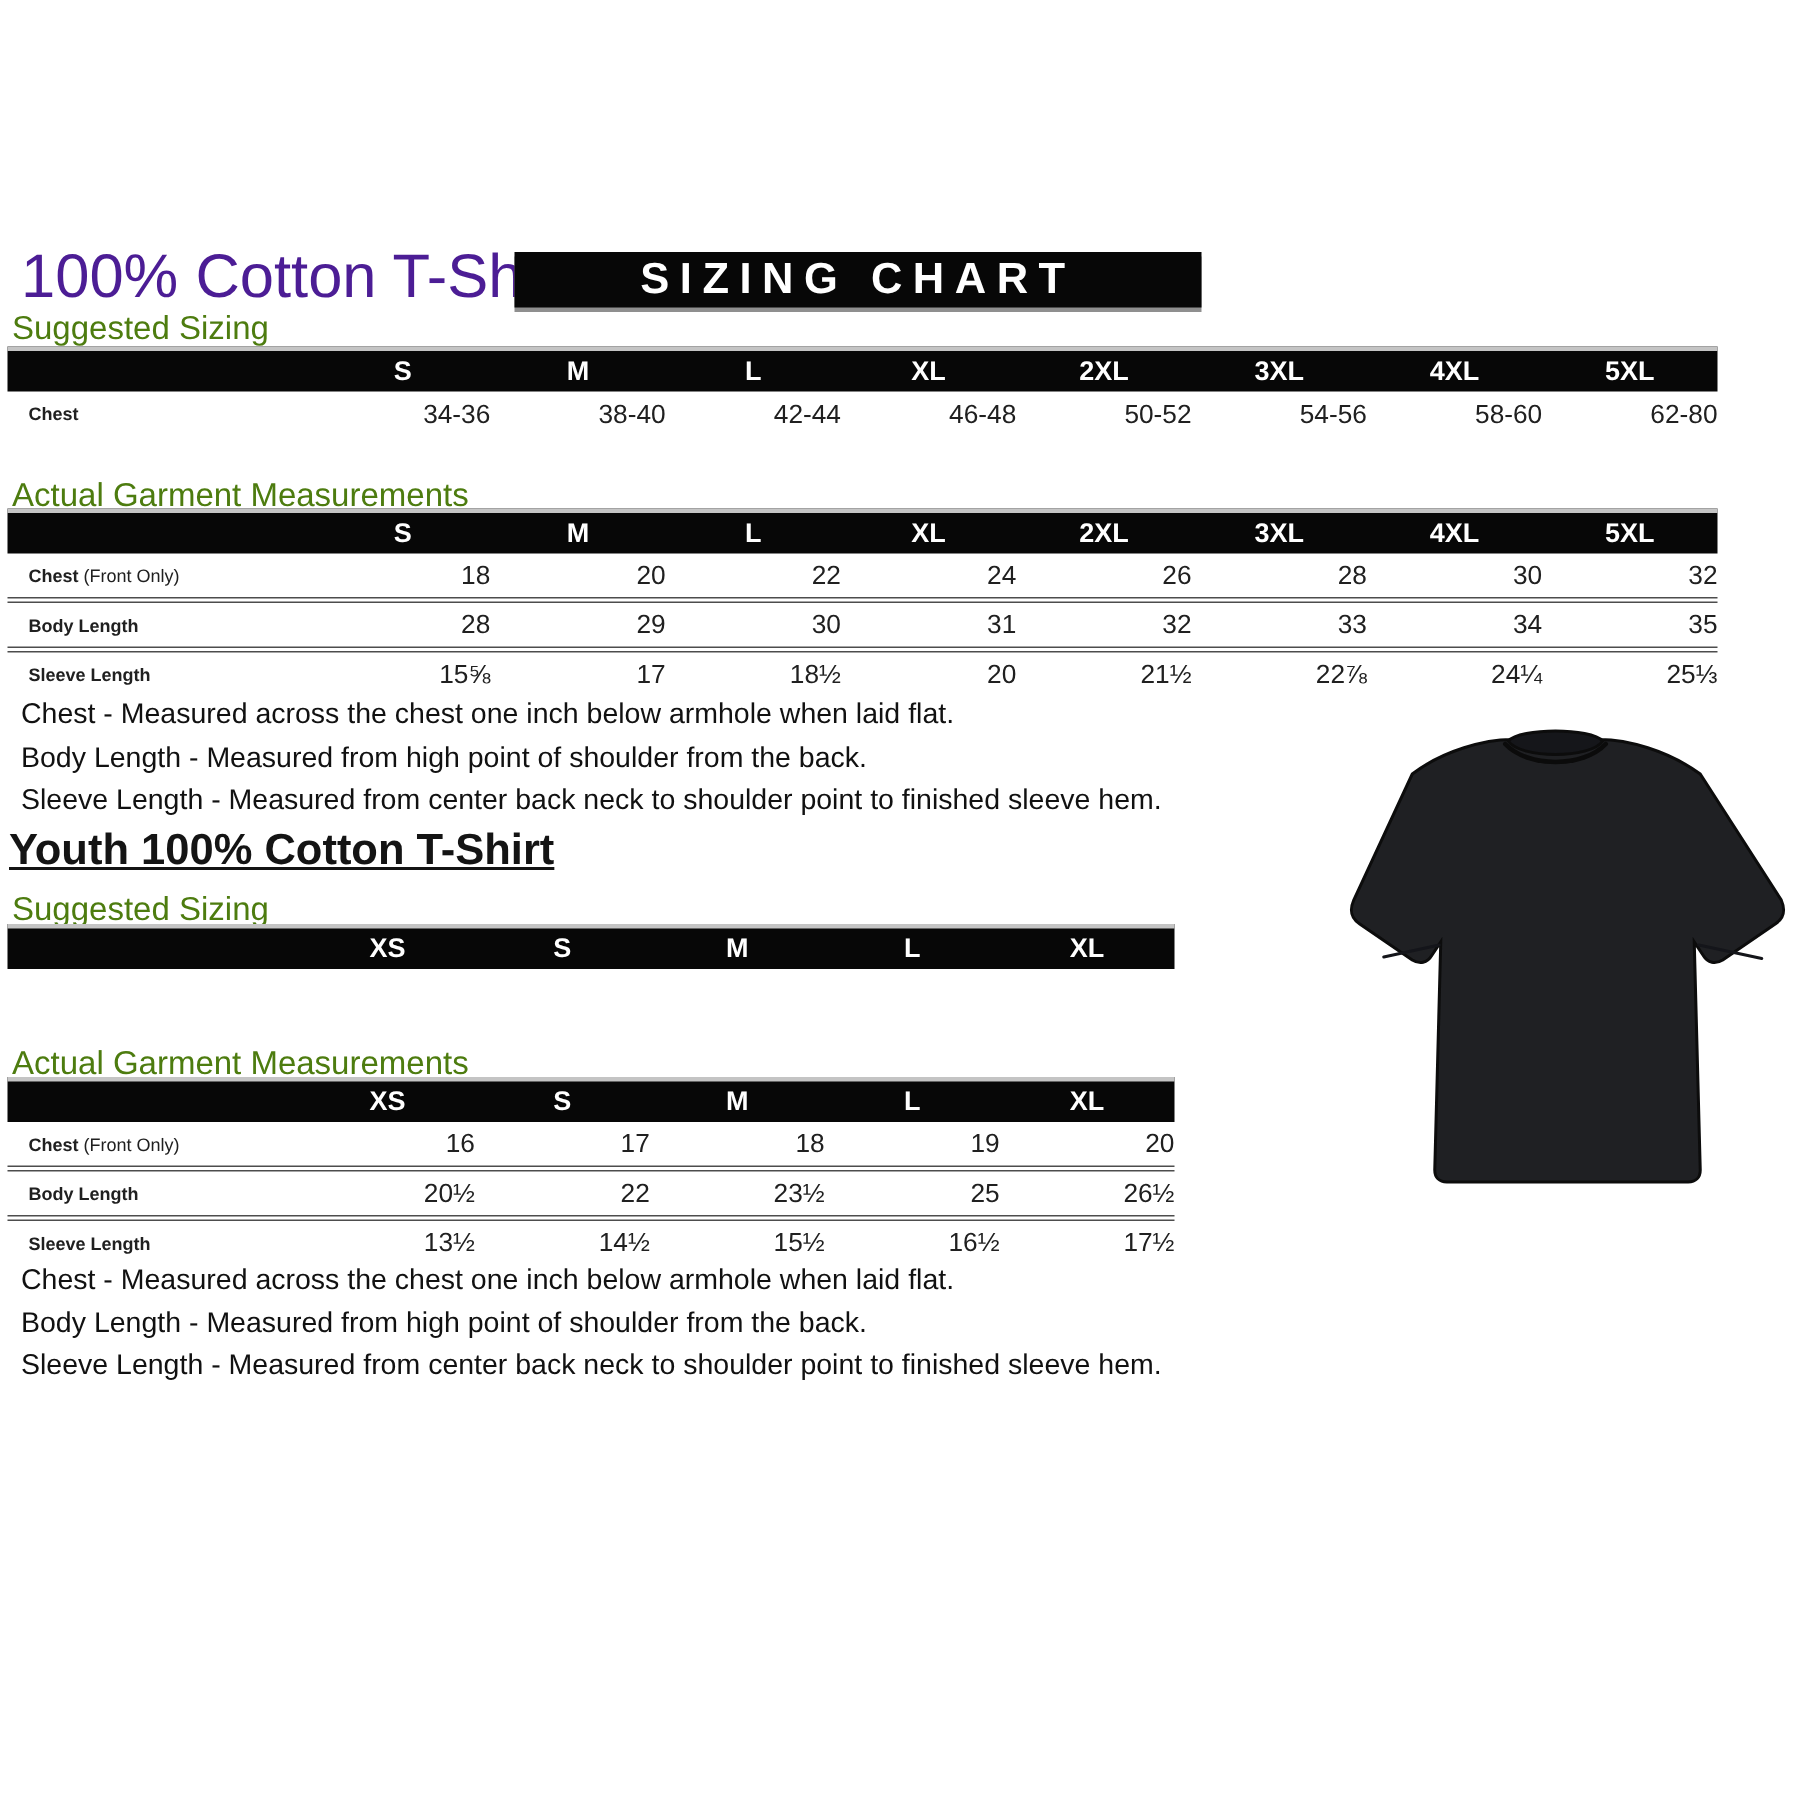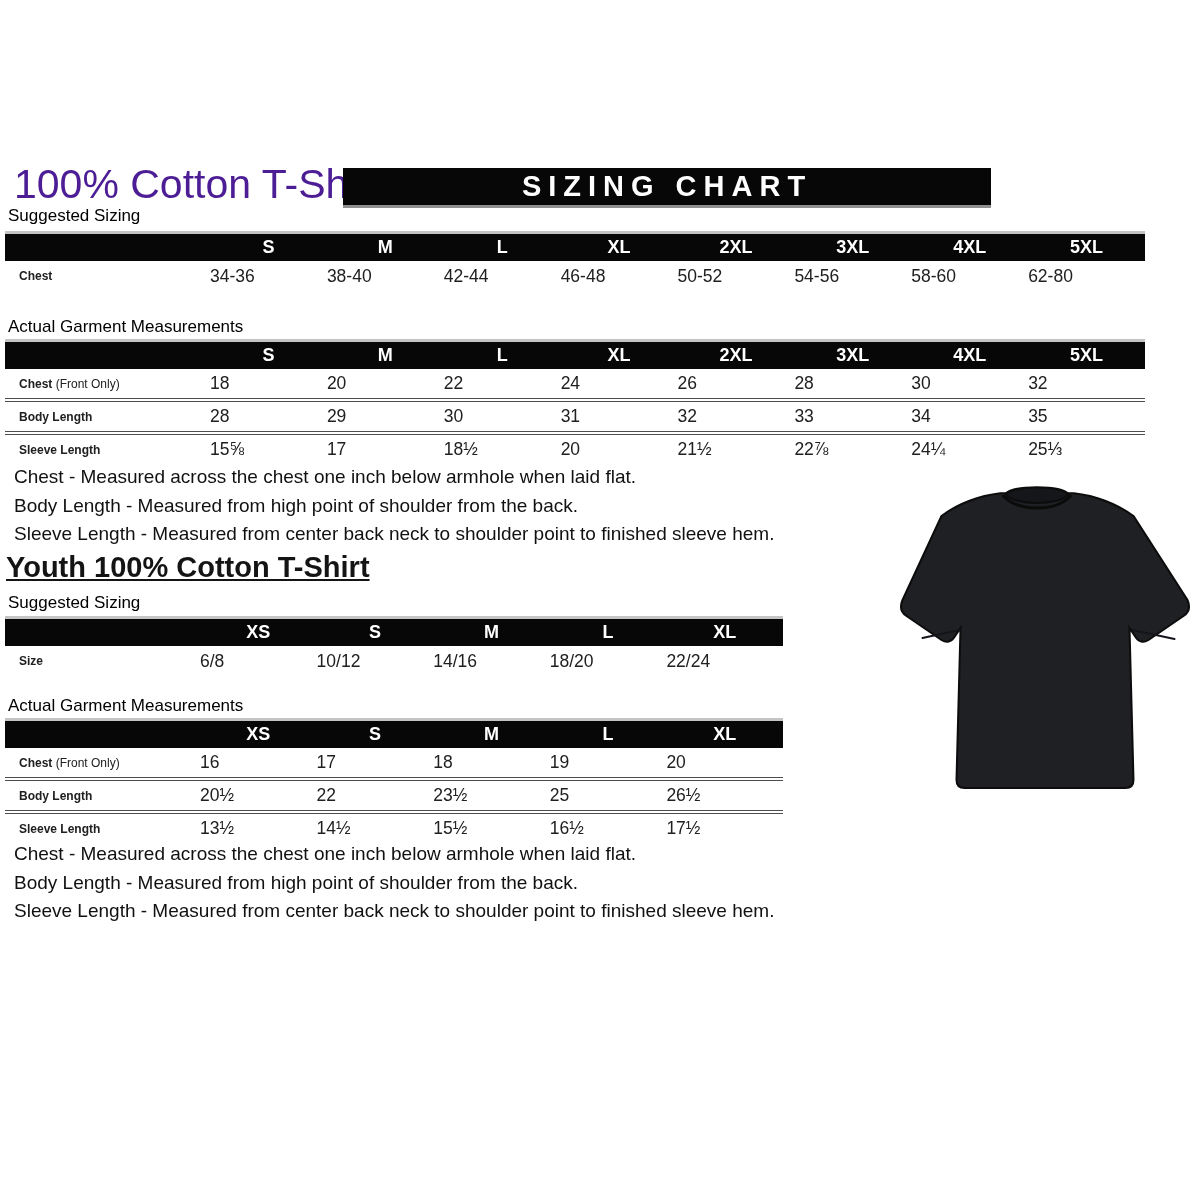--- a/index.html
+++ b/index.html
@@ -8,42 +8,42 @@
     font-family:"Liberation Sans",sans-serif;color:#1a1a1a;
     -webkit-font-smoothing:antialiased;
   }
   .abs{position:absolute}
   .title{font-weight:normal;font-size:41px;color:#4c1d95;white-space:nowrap}
   .banner{
     background:#070707;color:#ffffff;display:flex;align-items:center;justify-content:center;
     font-weight:bold;font-size:29px;letter-spacing:7px;white-space:nowrap;
     box-shadow:0 3px 0 #8f8f8f;
   }
-  .slabel{font-size:17px;color:#000000;white-space:nowrap}
+  .slabel{font-size:22px;color:#4d7c0f;white-space:nowrap}
   .sizing-table{display:block}
   .trow{display:grid;align-items:center}
   .thead{
     background:#070707;color:#ffffff;height:27px;
     border-top:3px solid #c4c4c4;
   }
   .hcell{text-align:center;font-weight:bold;font-size:18px;line-height:27px}
   .drow{height:30px;font-size:17.5px;color:#202020}
   .lcell{padding-left:14px;font-size:12px;white-space:nowrap}
   .lcell b{font-weight:bold}
-  .vcell{text-align:left}
+  .vcell{text-align:right}
   .measure .drow{height:29px;border-bottom:4px double #4d4d4d}
   .measure .drow:last-child{border-bottom:none}
   .notes div{font-size:19px;line-height:28.5px;color:#111111;white-space:nowrap}
   .youth-title{font-weight:bold;font-size:29px;color:#141414;white-space:nowrap}
 </style>
 </head>
 <body>
 
 <div class="abs title" style="left:14px;top:161px;">100% Cotton T-Shirt</div>
-<div class="abs banner" style="left:343px;top:168px;width:648px;height:37px;">SIZING CHART</div>
+<div class="abs banner" style="left:343px;top:168px;width:458px;height:37px;">SIZING CHART</div>
 
 <div class="abs slabel" style="left:8px;top:206px;">Suggested Sizing</div>
 <div class="abs sizing-table" style="left:5px;top:231px;width:1140px;">
     <div class="trow thead" style="grid-template-columns: 205px repeat(8, 1fr);">
       <div class="hcell"></div>
       <div class="hcell">S</div>
       <div class="hcell">M</div>
       <div class="hcell">L</div>
       <div class="hcell">XL</div>
       <div class="hcell">2XL</div>
@@ -123,28 +123,20 @@
 <div class="abs slabel" style="left:8px;top:593px;">Suggested Sizing</div>
 <div class="abs sizing-table" style="left:5px;top:616px;width:778px;">
     <div class="trow thead" style="grid-template-columns: 195px repeat(5, 1fr);">
       <div class="hcell"></div>
       <div class="hcell">XS</div>
       <div class="hcell">S</div>
       <div class="hcell">M</div>
       <div class="hcell">L</div>
       <div class="hcell">XL</div>
     </div>
-    <div class="trow drow" style="grid-template-columns: 195px repeat(5, 1fr);">
-      <div class="lcell"><b>Size</b></div>
-      <div class="vcell">6/8</div>
-      <div class="vcell">10/12</div>
-      <div class="vcell">14/16</div>
-      <div class="vcell">18/20</div>
-      <div class="vcell">22/24</div>
-    </div>
   </div>
 
 <div class="abs slabel" style="left:8px;top:696px;">Actual Garment Measurements</div>
 <div class="abs sizing-table measure" style="left:5px;top:718px;width:778px;">
     <div class="trow thead" style="grid-template-columns: 195px repeat(5, 1fr);">
       <div class="hcell"></div>
       <div class="hcell">XS</div>
       <div class="hcell">S</div>
       <div class="hcell">M</div>
       <div class="hcell">L</div>

